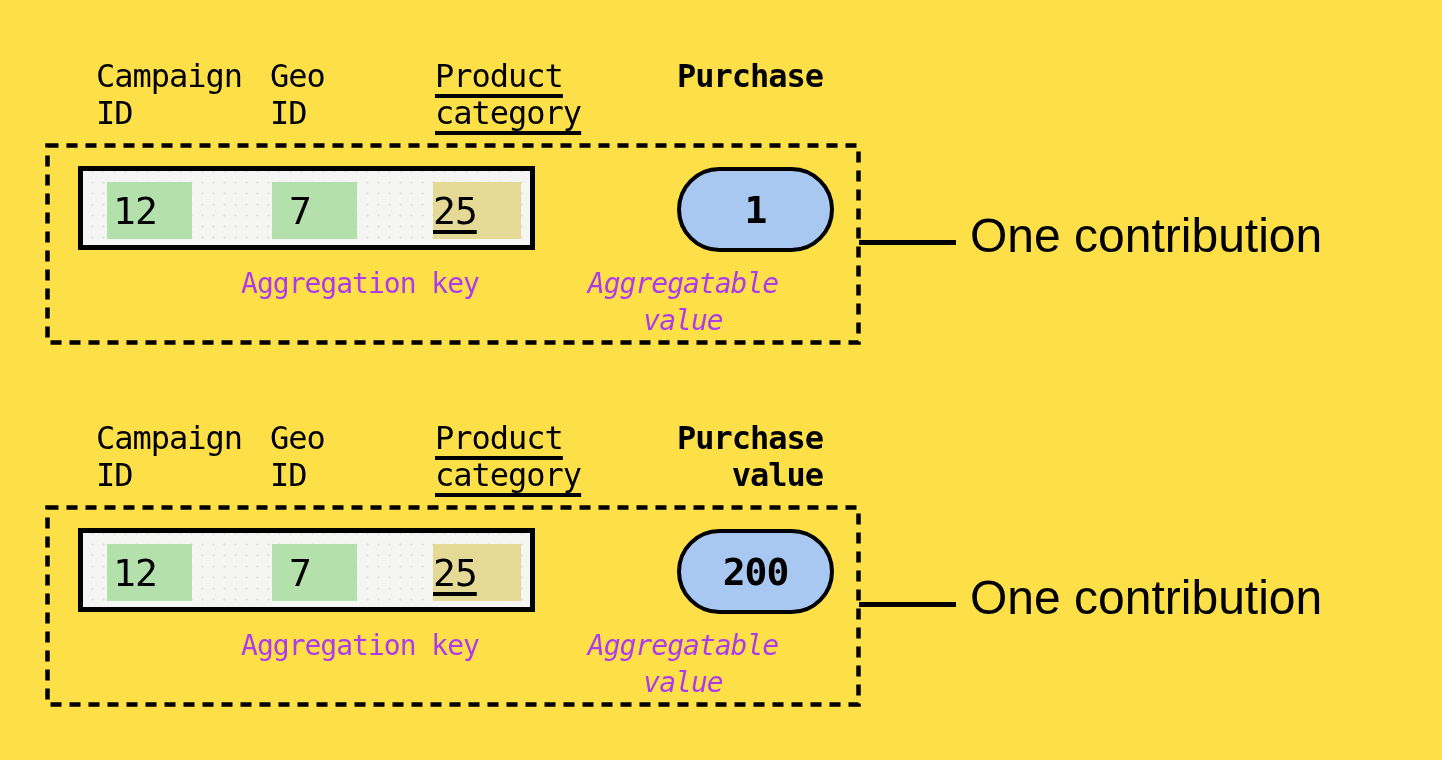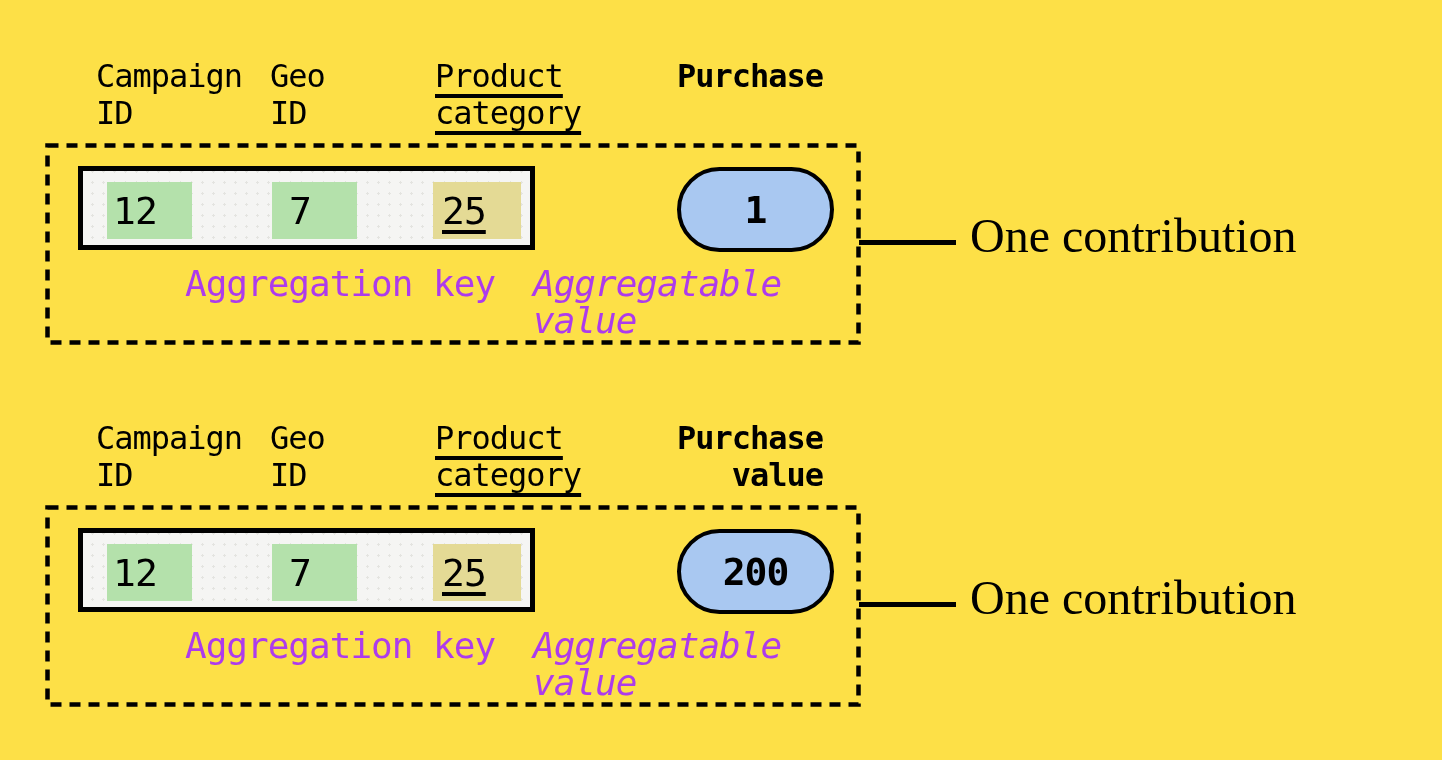--- a/index.html
+++ b/index.html
@@ -64,34 +64,34 @@
     box-sizing: border-box;
     display: flex;
     align-items: center;
     font-size: 38px;
     letter-spacing: -1px;
   }
   .cell.green { background: var(--key-highlight-green, #b4e1ab); }
   .cell.yellow { background: var(--key-highlight-yellow, #e4da95); }
   .cell.c1 { left: 17px;  width: 85px; padding-left: 6px; margin-left: 7px; }
   .cell.c2 { left: 189px; width: 85px; padding-left: 17px; }
-  .cell.c3 { left: 350px; width: 88px; padding-left: 9px; }
+  .cell.c3 { left: 350px; width: 88px; }
   .cell .u-cell {
     text-decoration: underline;
     text-decoration-thickness: 4px;
     text-underline-offset: 6px;
   }
   
   .purple-label {
     position: absolute;
-    font-size: 36px;
+    font-size: 28px;
     line-height: 36.5px;
     letter-spacing: -1px;
     color: var(--label-purple, #ad3bec);
-    text-align: left;
+    text-align: center;
     white-space: nowrap;
   }
   .agg-key { left: 185px; width: 350px; top: 266px; }
   .agg-val { left: 533px; width: 300px; top: 266px; font-style: italic; }
   
   .pill {
     position: absolute;
     left: 677px;
     top: 167px;
     width: 157px;
@@ -113,21 +113,21 @@
     left: 859px;
     top: 240px;
     width: 97px;
     height: 4.5px;
     background: var(--line-black, #000);
   }
   .annotation {
     position: absolute;
     left: 970px;
     top: 208px;
-    font-family: Liberation Serif, serif;
+    font-family: Liberation Sans, sans-serif;
     font-size: 48px;
     line-height: 56px;
     white-space: nowrap;
   }
 </style>
 </head>
 <body>
 
 <div class="page">
 

